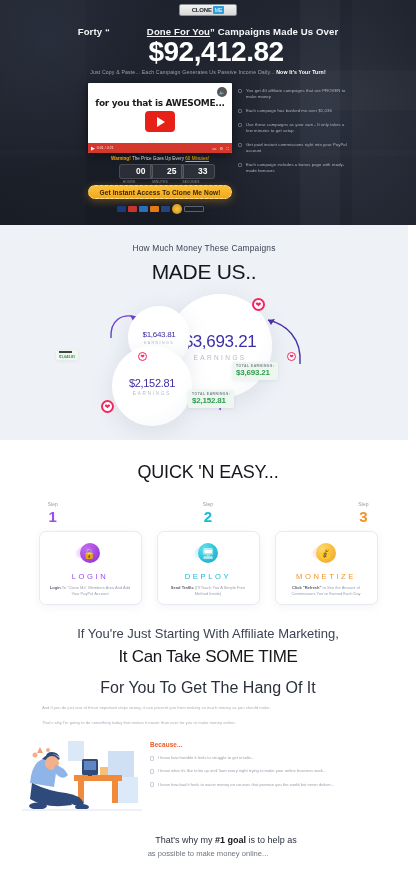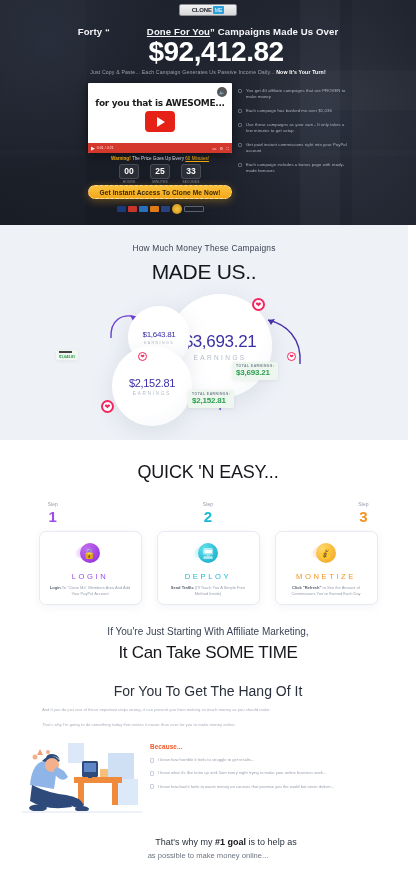--- a/index.html
+++ b/index.html
@@ -96,21 +96,21 @@
     font-size:4.6px; color:#cfd3da;
   }
   .warn b { color:#f0a500; }
   .warn u { color:#f0a500; }
 
   .timer { position:absolute; left:88px; top:164px; width:144px; display:flex; justify-content:center; gap:11px; }
   .tbox { width:20px; text-align:center; }
   .tnum {
     background:rgba(255,255,255,.08); border:1px solid rgba(255,255,255,.14);
     border-radius:3px; color:#fff; font-size:8.5px; font-weight:700;
-    padding:2px 4px; line-height:1;
+    padding:2px 16px; line-height:1;
   }
   .tlab { color:#8a909b; font-size:3.2px; margin-top:1px; letter-spacing:.2px; }
 
   .cta {
     position:absolute; left:88px; top:185px; width:144px; height:14px;
     background:linear-gradient(180deg,#fcc23c,#f3a81b);
     border-radius:8px; border:1px dashed rgba(255,255,255,.55);
     display:flex; align-items:center; justify-content:center;
     color:#3a2700; font-size:6.6px; font-weight:700; letter-spacing:.1px;
     box-shadow:0 2px 8px rgba(243,168,27,.35);
@@ -202,23 +202,23 @@
   .ic-deploy{ background:radial-gradient(circle at 32% 28%, #5fe0e8, #0ea7c9); }
   .ic-money { background:radial-gradient(circle at 32% 28%, #ffd86a, #f0a21c); }
   .halo { position:absolute; left:2px; top:5px; width:13px; height:13px; border-radius:50%; opacity:.35; z-index:1; }
   .halo2{ position:absolute; left:0px; top:9px; width:8px; height:8px; border-radius:50%; opacity:.22; z-index:1; }
   .card-title { margin-top:7px; font-size:7.6px; letter-spacing:2.6px; font-weight:400; }
   .card-desc { margin-top:4px; text-align:center; font-size:4px; line-height:6px; color:#9aa2ae; padding:0 7px; }
   .card-desc b { color:#5b6270; }
 
   
   .st { width:416px; padding-top:21px; }
-  .st-kicker { text-align:center; font-size:10px; color:#3b4354; }
+  .st-kicker { text-align:center; font-size:13px; color:#3b4354; }
   .st-title { text-align:center; margin-top:6px; font-size:17px; color:#15171c; font-weight:400; letter-spacing:-.3px; }
-  .st-sub { text-align:center; margin-top:20px; font-size:14px; color:#2b313c; }
+  .st-sub { text-align:center; margin-top:12px; font-size:16px; color:#2b313c; }
   .st-p { margin:8px 42px 0 42px; font-size:4.2px; line-height:6.6px; color:#aab0bb; }
 
   .two-col { display:flex; margin-top:7px; padding:0 22px; gap:8px; align-items:flex-start; }
   .illus { position:relative; width:120px; height:88px; flex:none; }
   .because { flex:1; padding-top:8px; }
   .because-h { color:#f05a28; font-size:6.4px; font-weight:700; letter-spacing:.1px; }
   .bq { display:flex; gap:4px; margin-top:7px; align-items:flex-start; }
   .bq-mark { width:4px; height:5px; border:.8px solid #c9cfda; border-radius:1px; flex:none; margin-top:.5px; }
   .bq-txt { font-size:4.1px; line-height:6.2px; color:#9aa2ae; }
 

